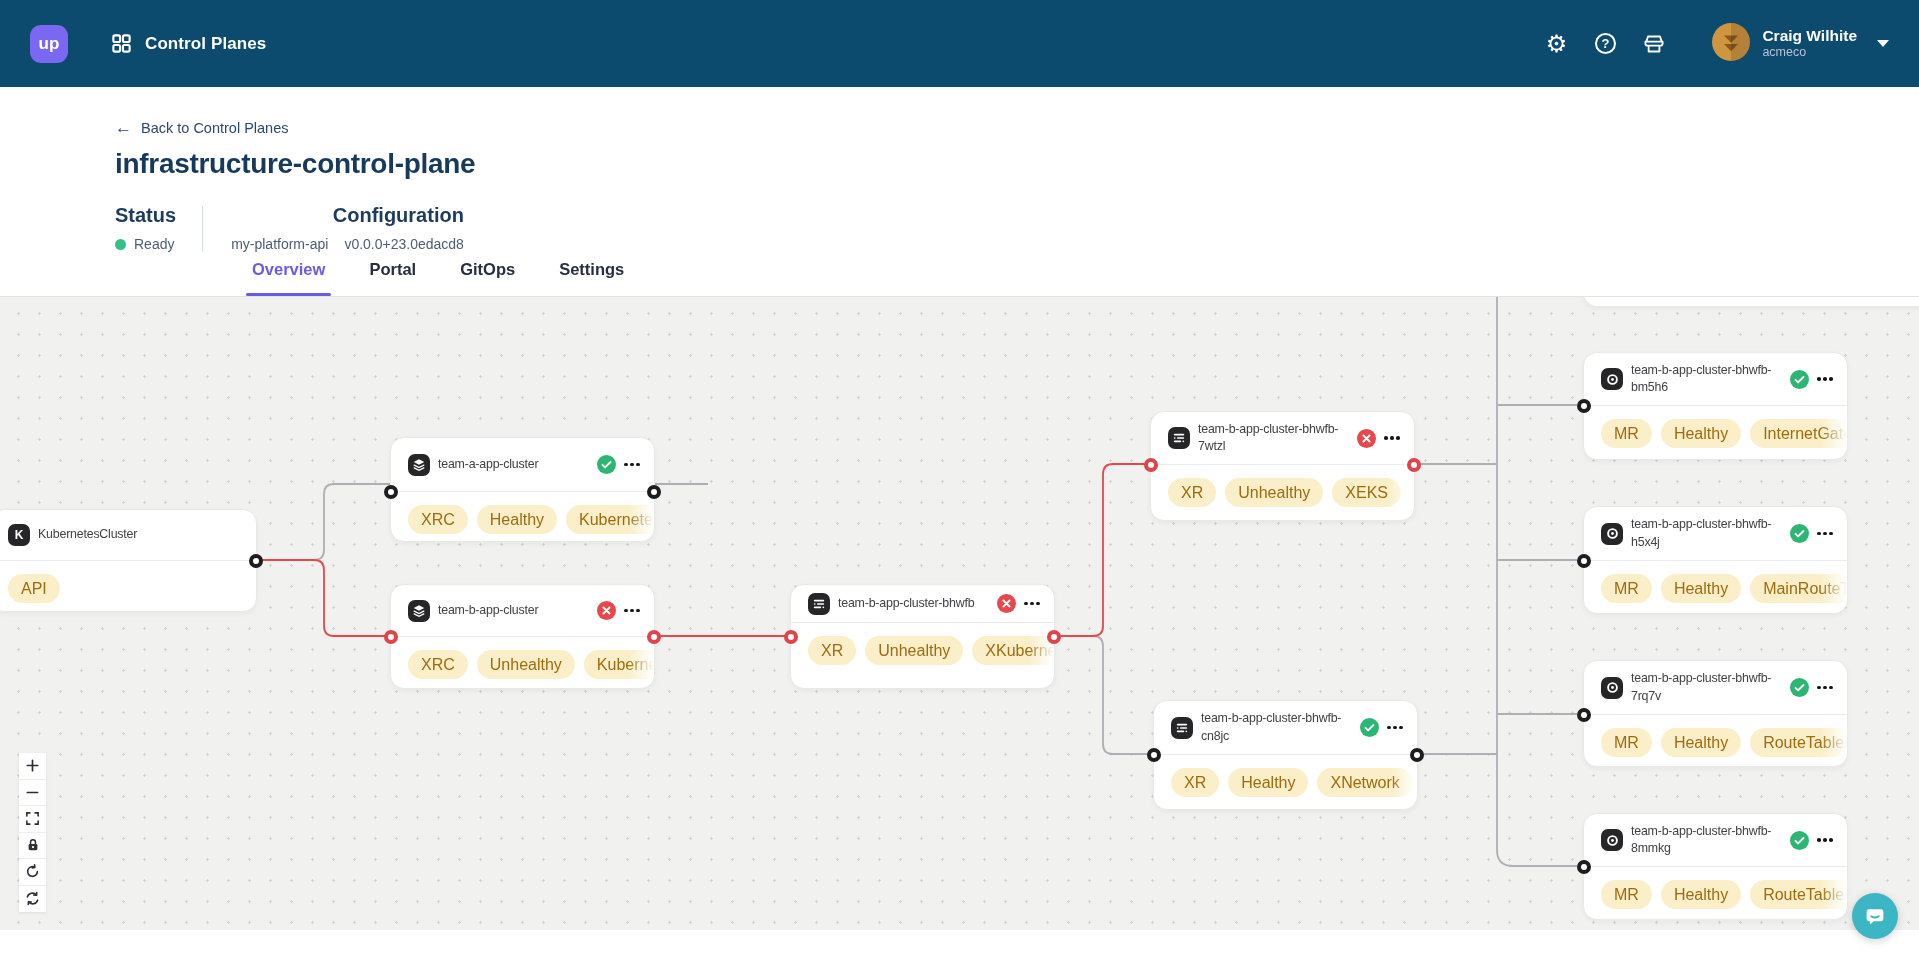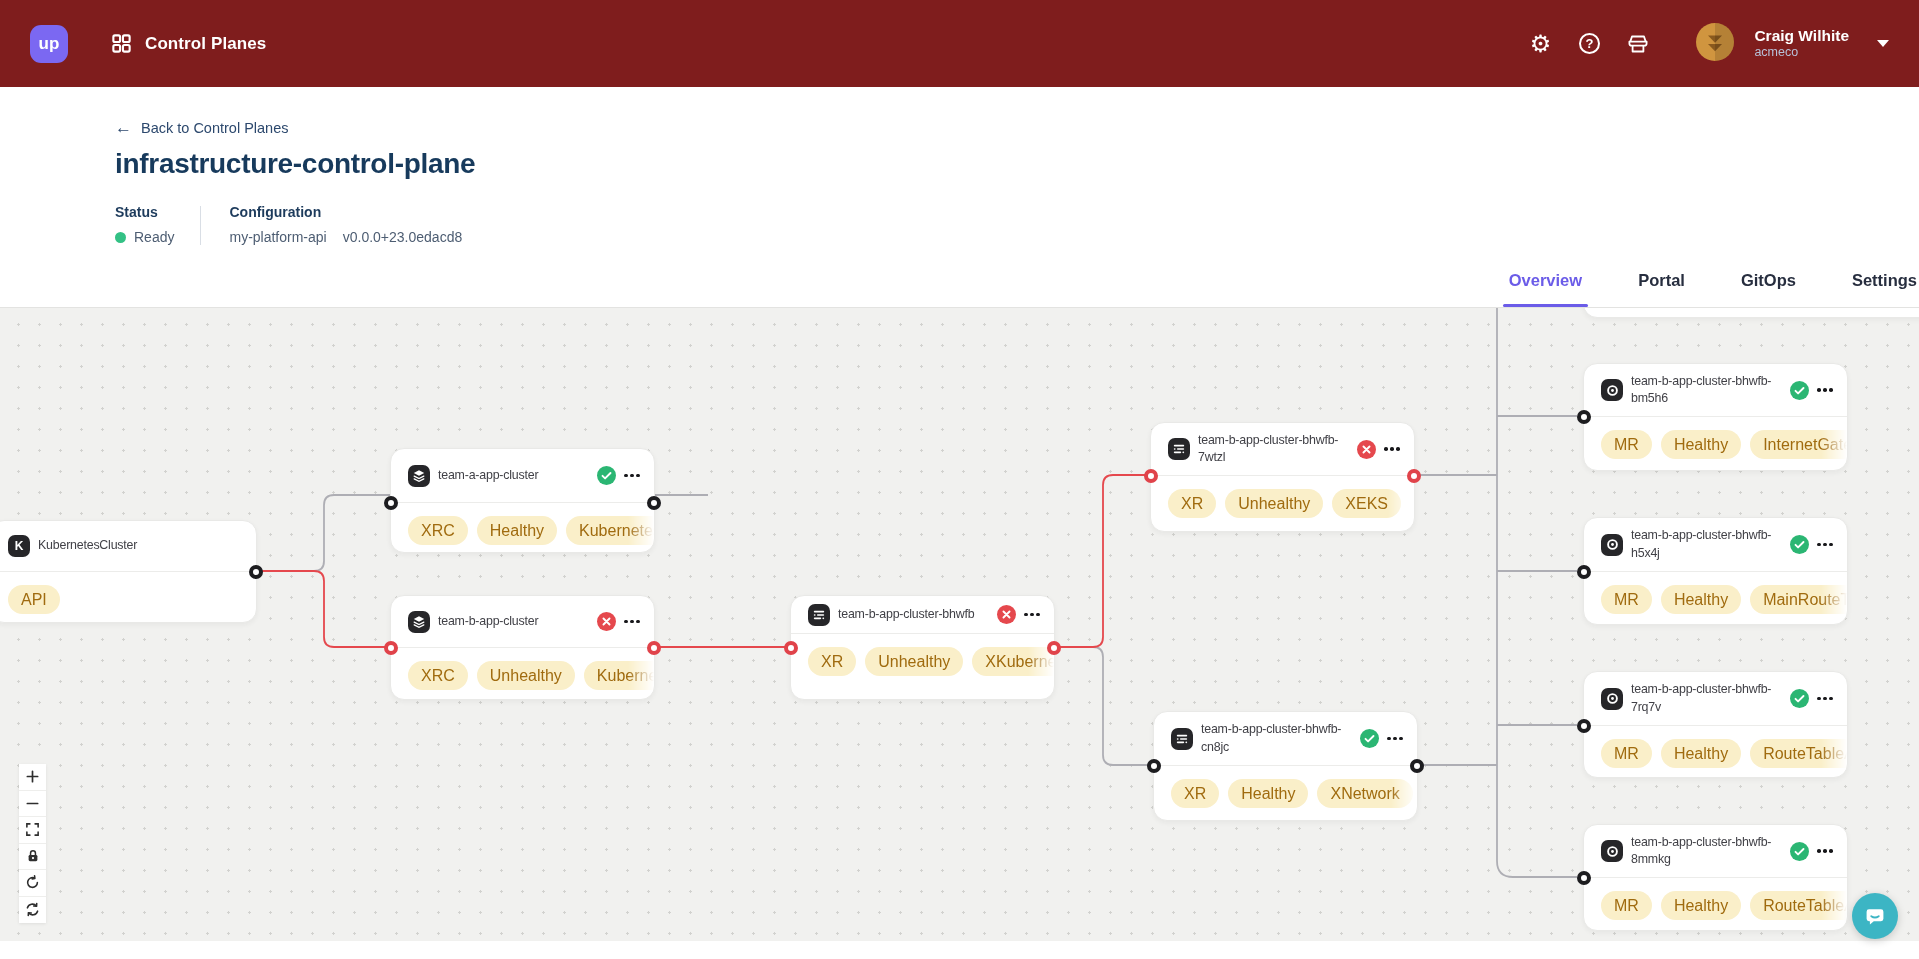--- a/index.html
+++ b/index.html
@@ -11,43 +11,43 @@
   .topbar { height:87px; background:#293454; display:flex; align-items:center; padding:0 30px; }
   .logo { width:38px; height:38px; border-radius:11px; background:#7b68f2; color:#fff;
     font-weight:bold; font-size:17px; display:flex; align-items:center; justify-content:center; cursor:pointer; }
   .grid-btn { margin-left:42px; display:flex; align-items:center; cursor:pointer; }
   .app-title { color:#fff; font-weight:bold; font-size:17px; margin-left:12px; letter-spacing:.1px; }
   .topbar-right { margin-left:auto; display:flex; align-items:center; gap:23px; }
   .tb-icon { width:26px; height:26px; display:flex; align-items:center; justify-content:center; cursor:pointer; }
   .gear-glyph { color:#fff; font-size:24px; line-height:1; }
   .help-circle { width:21px; height:21px; border:2px solid #fff; border-radius:50%; color:#fff;
     font-size:13px; font-weight:bold; display:flex; align-items:center; justify-content:center; }
-  .user-menu { display:flex; align-items:center; gap:20px; margin-left:22px; cursor:pointer; }
+  .user-menu { display:flex; align-items:center; gap:12px; margin-left:22px; cursor:pointer; }
   .user-text { display:flex; flex-direction:column; line-height:1.15; }
   .user-name { color:#fff; font-weight:bold; font-size:15.5px; }
   .user-org { color:#b7c1d8; font-size:12.5px; }
   .chev-down { width:0; height:0; border-left:6px solid transparent; border-right:6px solid transparent;
     border-top:7px solid #fff; margin-left:8px; }
 
   
   .subhead { padding:32px 0 0 115px; }
   .back-link { display:flex; align-items:center; gap:9px; color:#2c486d; font-size:14.5px;
     cursor:pointer; width:max-content; }
   .back-arrow { font-size:17px; line-height:1; }
   .cp-title { margin-top:12px; font-size:28px; font-weight:bold; color:#173a5c; letter-spacing:-.3px; }
   .meta-row { margin-top:24px; display:flex; align-items:stretch; }
   .meta-col { display:flex; flex-direction:column; gap:9px; }
-  .meta-label { font-size:14px; font-weight:bold; color:#1d3b5c; }
+  .meta-label { font-size:20px; font-weight:bold; color:#1d3b5c;text-align:right; }
   .meta-val { font-size:14px; color:#4d5d72; display:flex; align-items:center; gap:8px; }
   .dot-green { width:11px; height:11px; border-radius:50%; background:#33c185; display:inline-block; }
   .meta-divider { width:1px; background:#d9dee5; margin:2px 28px 0 26px; }
   .config-vals { display:flex; gap:16px; }
 
   
-  .tabs { margin:26px 0 0 135px; display:flex; gap:52px;justify-content:flex-end; }
+  .tabs { margin:8px 0 0 135px; display:flex; gap:40px; }
   .tab { position:relative; background:none; border:none; font-family:inherit; font-size:16.5px;
     font-weight:bold; color:#272e3f; padding:0 2px 17px; cursor:pointer; }
   .tab.active { color:#6b5ce8; }
   .tab.active::after { content:""; position:absolute; left:-4px; right:-4px; bottom:0;
     height:3.5px; background:#6b5ce8; border-radius:2px; }
 
   
   .canvas { position:relative; width:1919px; height:634px; overflow:hidden;
     border-top:1px solid #e3e3e1; background-color:#f1f1ef;
     background-image:radial-gradient(#d2d2cf 1.15px, transparent 1.15px);
@@ -86,21 +86,21 @@
 
   .chat-launcher { position:absolute; right:21px; bottom:20px; width:46px; height:46px;
     border-radius:50%; background:#3cb5c4; border:none; cursor:pointer;
     display:flex; align-items:center; justify-content:center; box-shadow:0 2px 8px rgba(0,0,0,.18); }
 </style>
 </head>
 <body>
 
 <div class="page">
 
-  <header class="topbar" style="background: #7f1d1d;">
+  <header class="topbar" style="background: #0c4a6e;">
     <div class="logo" style="background: rgb(123, 104, 242);">up</div>
     <div class="grid-btn">
       <svg width="23" height="23" viewBox="0 0 24 24" fill="none" stroke="#fff" stroke-width="2.2">
         <rect x="3.5" y="3.5" width="7" height="7" rx="1.6"></rect>
           <rect x="13.5" y="3.5" width="7" height="7" rx="1.6"></rect>
         <rect x="3.5" y="13.5" width="7" height="7" rx="1.6"></rect>
           <rect x="13.5" y="13.5" width="7" height="7" rx="1.6"></rect>
       </svg>
     </div>
     <div class="app-title">Control Planes</div>

